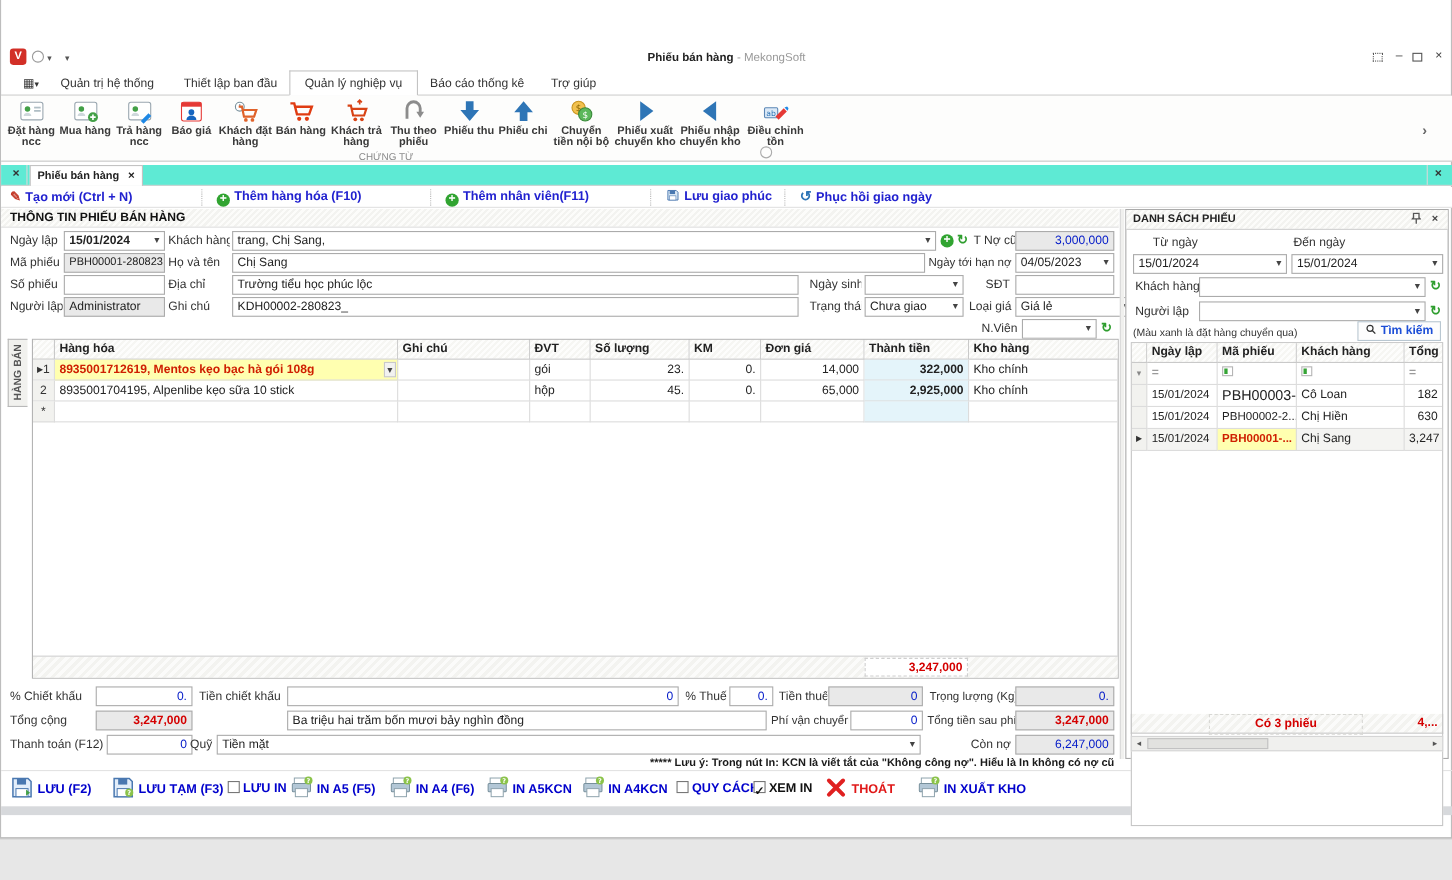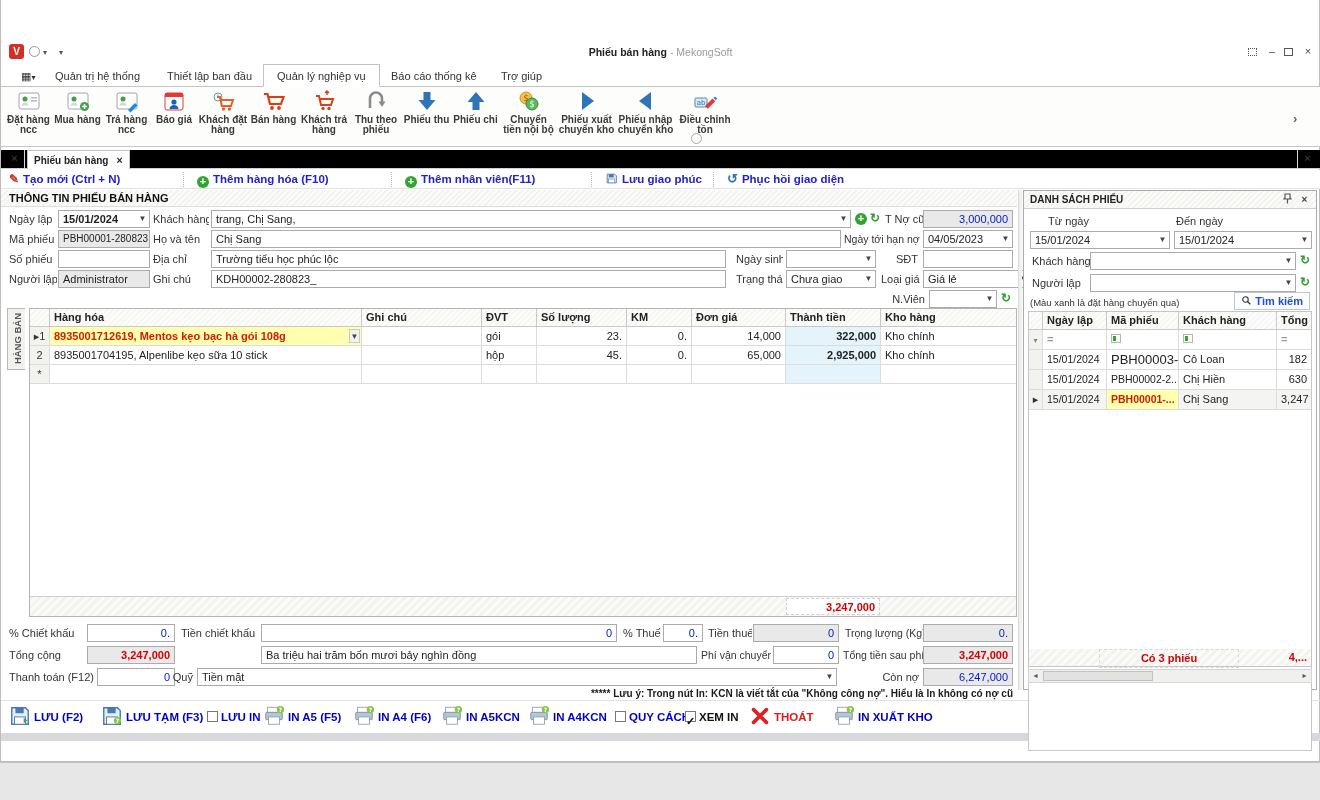--- a/index.html
+++ b/index.html
@@ -29,21 +29,21 @@
   .rtab.active{background:#fff;border-color:#c3c3c3;border-bottom-color:#fff;z-index:2}
   .tabstrip-line{position:absolute;left:0;right:0;top:86px;height:1px;background:#c3c3c3}
   
   #ribbon{position:absolute;left:0;top:87px;width:1319px;height:60px;background:#fdfdfc;border-bottom:1px solid #c6c6c6}
   .rbtn{position:absolute;top:2px;height:46px;text-align:center;cursor:default}
   .rbtn .ric{display:block;height:26px}
   .rbtn .ric svg{width:24px;height:24px;vertical-align:top}
   .rbtn .rlb{display:block;font-size:10px;font-weight:bold;color:#3a3a3a;line-height:10px;white-space:normal}
   .groupcap{position:absolute;top:50px;left:0;width:700px;text-align:center;font-size:9px;color:#8a8a8a}
   
-  #doctabs{position:absolute;left:0;top:150px;width:1319px;height:19px;background:#000000;border-bottom:1px solid #d2d2d2}
+  #doctabs{position:absolute;left:0;top:150px;width:1319px;height:19px;background:#5eead4;border-bottom:1px solid #d2d2d2}
   .xbox{position:absolute;width:20px;height:18px;text-align:center;line-height:17px;color:#333;font-size:11px;border-right:1px solid #d8d8d8}
   .xbox::after{content:"×";font-weight:bold}
   .doctab{position:absolute;left:26px;top:0;height:19px;background:#fff;border:1px solid #c3c3c3;border-bottom:none;padding:0 6px;line-height:18px;font-size:10.5px}
   .doctab .tx{font-weight:bold;font-size:10px}
   .doctab .cl{margin-left:8px;font-weight:bold}
   
   #actrow{position:absolute;left:0;top:170px;width:1319px;height:19px;background:#fff;border-bottom:1px solid #e2e2e2}
   .act{position:absolute;top:0;height:19px;line-height:18px;color:#2121cf;font-weight:bold;font-size:11.5px;white-space:nowrap}
   .act .ic{margin-right:4px}
   .vdot{position:absolute;top:2px;width:1px;height:15px;border-left:1px dotted #b9b9b9}
@@ -236,20 +236,21 @@
       </div>
       <div class="rbtn" style="left:675px;width:58px">
         <span class="ric"><svg viewBox="0 0 24 24">
               <rect x="2" y="9" width="12" height="9" rx="1" fill="#dbe9f7" stroke="#5b87b5"></rect>
               <text x="8" y="16" font-size="7" text-anchor="middle" fill="#2e75b6" font-family="DejaVu Sans">ab</text>
               <path d="M12 17l7.5-7.5 2.8 2.8-7.5 7.5z" fill="#e53935"></path>
               <path d="M20.2 8.8l2.8 2.8 1-2.3-1.5-1.5z" fill="#1e88e5"></path>
             </svg></span>
         <span class="rlb">Điều chỉnh tồn</span>
       </div>
+      <div class="groupcap">CHỨNG TỪ</div>
       <div class="dlg-launch" style="left:690px;top:46px"></div>
       <div class="chev" style="left:1292px;top:24px;font-size:13px">›</div>
     </div>
 
     <div id="doctabs">
       <div class="xbox" style="left:4px;top:0"></div>
       <div class="doctab">
         <span class="tx">Phiếu bán hàng</span><span class="cl">×</span>
       </div>
       <div class="xbox" style="left:1296px;top:0;border-right:none;border-left:1px solid #d8d8d8"></div>
@@ -261,21 +262,21 @@
       <div class="act" style="left:196px"><span class="ic plus-ic">+</span><span>Thêm hàng hóa (F10)</span></div>
       <div class="vdot" style="left:390px"></div>
       <div class="act" style="left:404px"><span class="ic plus-ic">+</span><span>Thêm nhân viên(F11)</span></div>
       <div class="vdot" style="left:590px"></div>
       <div class="act" style="left:604px"><span class="ic"><svg width="13" height="13" viewBox="0 0 24 24" style="vertical-align:-2px">
               <path d="M4 4h14l3 3v13H4z" fill="#dce9f5" stroke="#4a78b0" stroke-width="1.6"></path>
               <rect x="7" y="4" width="9" height="6" fill="#4a78b0"></rect>
               <rect x="6.5" y="13" width="11" height="7" fill="#fff" stroke="#4a78b0"></rect>
             </svg></span><span>Lưu giao phúc</span></div>
       <div class="vdot" style="left:712px"></div>
-      <div class="act" style="left:726px"><span class="ic undo-ic">↺</span><span>Phục hồi giao diện</span></div>
+      <div class="act" style="left:726px"><span class="ic undo-ic">↺</span><span>Phục hồi giao ngày</span></div>
     </div>
 
     <div class="sechdr hatch" style="left:0;top:190px">THÔNG TIN PHIẾU BÁN HÀNG</div>
 
     <div class="lbl" style="left:8px;top:210px;width:46px">Ngày lập</div>
     <div class="box combo bold" style="left:57px;top:210px;width:92px"><span>15/01/2024</span><span class="arr">▼</span></div>
     <div class="lbl" style="left:152px;top:210px;width:56px">Khách hàng</div>
     <div class="box combo" style="left:210px;top:210px;width:640px"><span>trang, Chị Sang,</span><span class="arr">▼</span></div>
     <span class="plus-ic abs" style="left:854px;top:213px">+</span>
     <span class="refresh-ic abs" style="left:869px;top:211px">↻</span>

